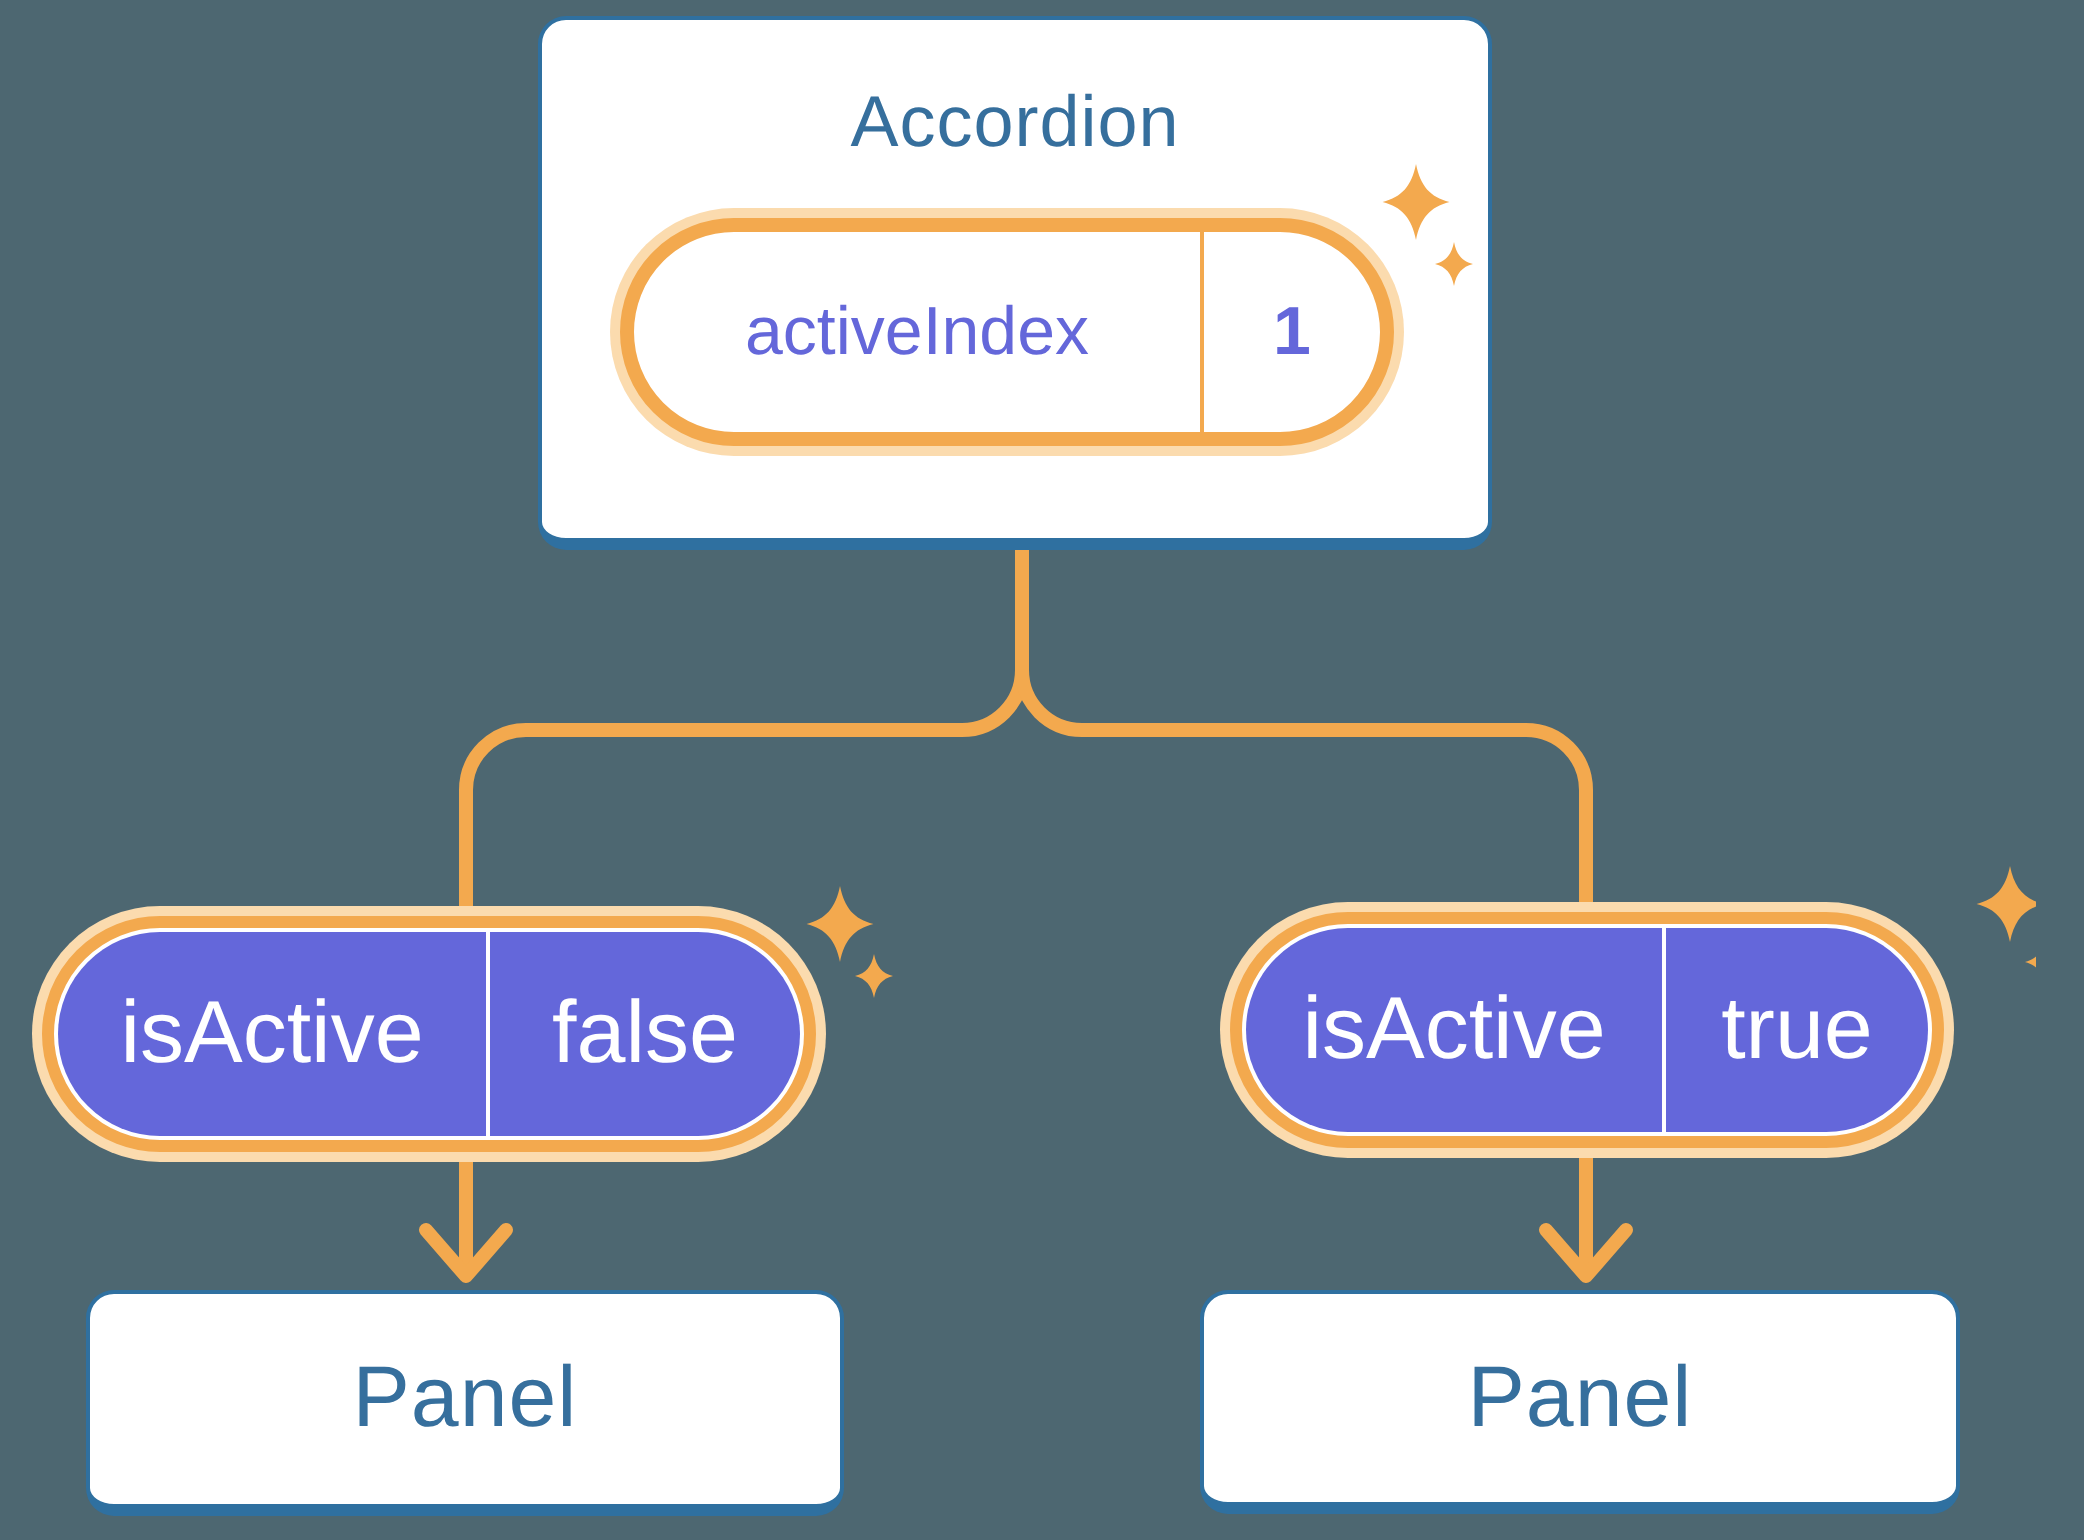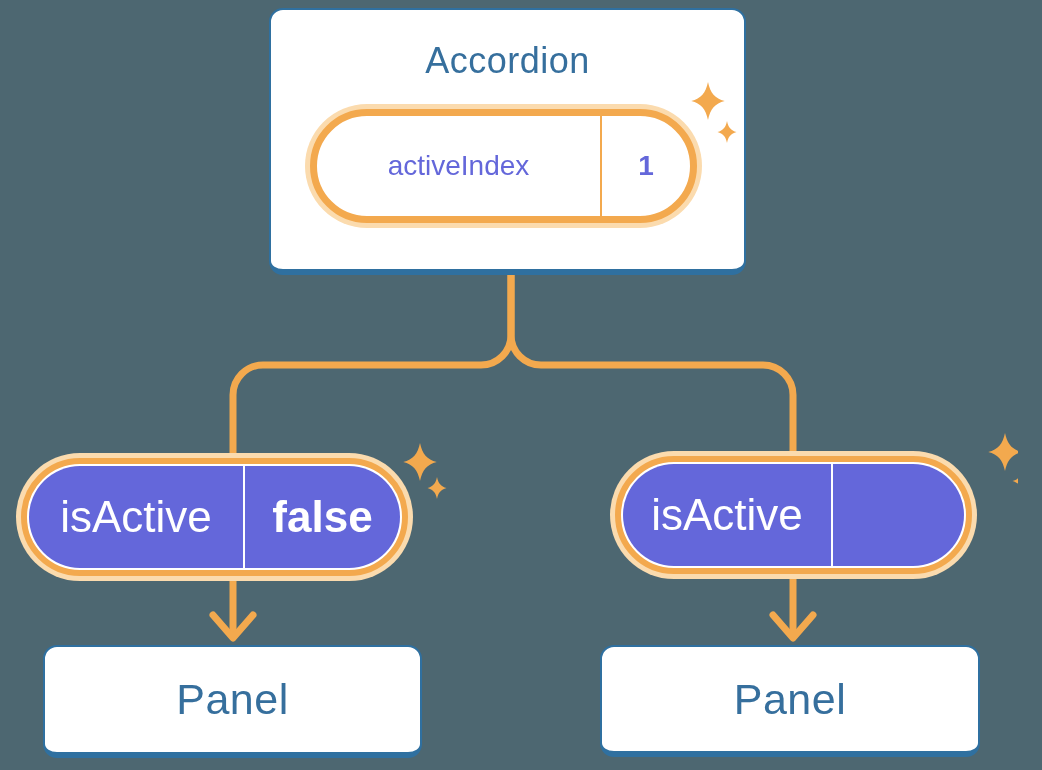--- a/index.html
+++ b/index.html
@@ -77,21 +77,21 @@
     background: var(--card_bg);
     border: 7px solid var(--orange);
     border-radius: 57px;
     display: flex;
     align-items: stretch;
     overflow: hidden;
   }
   .state-pill .cell {
     display: flex; align-items: center; justify-content: center;
     color: var(--purple);
-    font-size: 28px;
+    font-size: 34px;
   }
   .state-pill .cell.name { flex: 1; }
   .state-pill .divider { width: 2px; background: var(--orange); }
   .state-pill .cell.value { width: 88px; font-weight: 700; }
 
   
   .prop-pill {
     position: absolute;
     z-index: 2;
     box-sizing: border-box;
@@ -115,21 +115,21 @@
     display: flex;
     align-items: stretch;
     overflow: hidden;
   }
   .prop-pill .cell {
     display: flex; align-items: center; justify-content: center;
     color: var(--pill_text_light);
     font-size: 44px;
   }
   .prop-pill .divider { width: 2px; background: var(--pill_text_light); }
-  .prop-pill .cell.value { flex: 1; font-weight: 700; }
+  .prop-pill .cell.value { flex: 1; font-weight: 400; }
   .prop-pill-left  { left: 16px;  top: 453px; width: 397px; height: 128px; }
   .prop-pill-right { left: 610px; top: 451px; width: 367px; height: 128px; }
   .prop-pill-left  .cell.name { width: 214px; }
   .prop-pill-right .cell.name { width: 208px; }
 </style>
 </head>
 <body>
 
 <div class="canvas">
 
@@ -159,20 +159,21 @@
         <div class="cell value">false</div>
       </div>
     </div>
   </div>
 
   <div class="prop-pill prop-pill-right">
     <div class="prop-pill-mid">
       <div class="prop-pill-inner">
         <div class="cell name">isActive</div>
         <div class="divider"></div>
+        <div class="cell value">true</div>
       </div>
     </div>
   </div>
 
   <div class="card panel panel-left">
     <div class="panel-label">Panel</div>
   </div>
   <div class="card panel panel-right">
     <div class="panel-label">Panel</div>
   </div>

